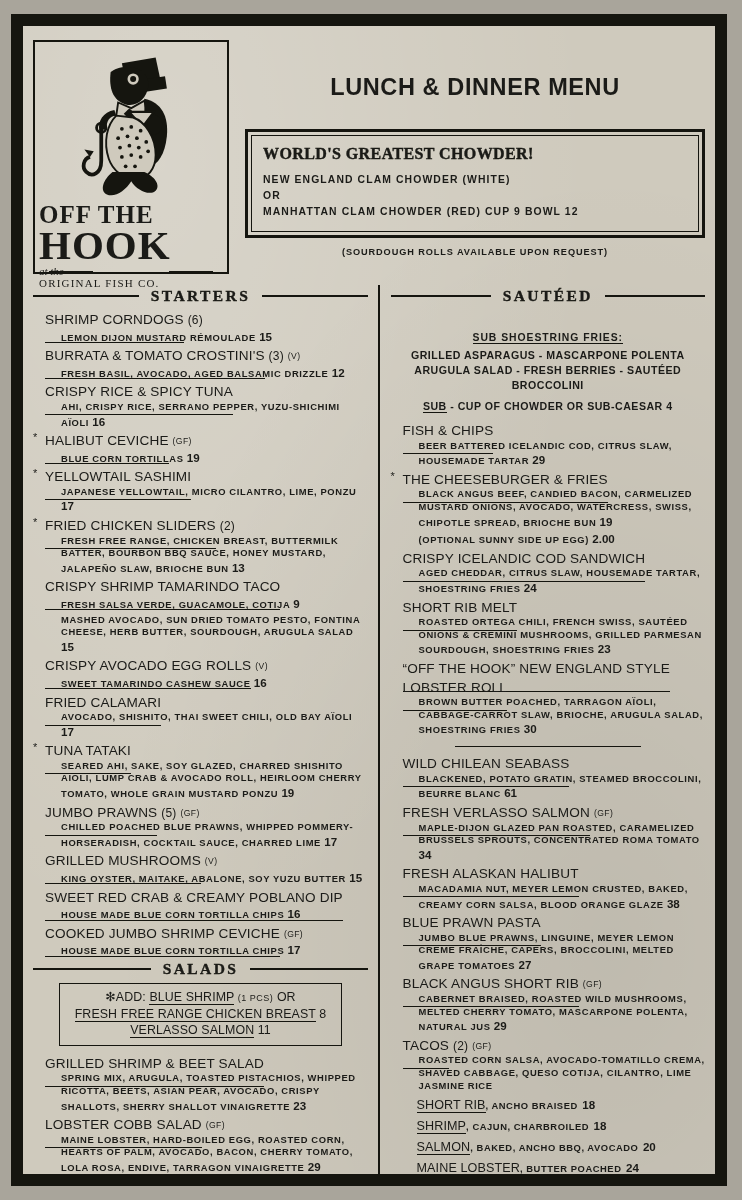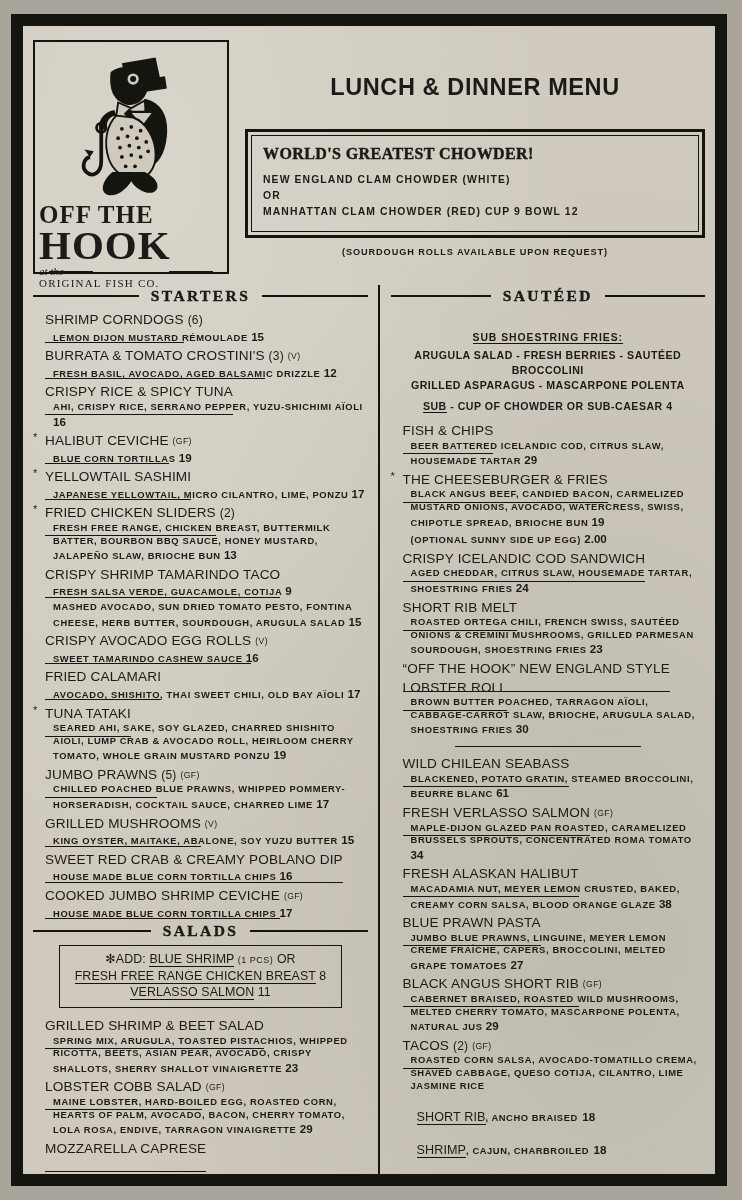--- a/index.html
+++ b/index.html
@@ -100,21 +100,21 @@
   .star{position:absolute;left:0;top:1px;font-size:11px;line-height:1;}
   .iname{
     font-size:13.6px;letter-spacing:.15px;line-height:1.22;
     display:inline;
   }
   .iname .u{border-bottom:1.1px solid #15150f;padding-bottom:15px;}
   .qty{font-size:12px;letter-spacing:.2px;}
   .tag{font-size:8.6px;letter-spacing:.4px;vertical-align:1px;}
   .desc{
     font-size:9.4px;font-weight:bold;letter-spacing:.62px;line-height:1.34;
-    margin:0 0 2px 8px;
+    margin:0 0 2px 16px;
   }
   .price{font-size:11.6px;font-weight:bold;letter-spacing:0;}
   
   .addbox{
     box-sizing:border-box;border:1.2px solid #15150f;
     margin:4px 26px 8px 26px;padding:5px 6px 6px 6px;text-align:center;
   }
   .addbox div{font-size:12.4px;line-height:1.34;letter-spacing:.1px;}
   .addbox .u{border-bottom:1.1px solid #15150f;}
   .addbox .sm{font-size:9px;letter-spacing:.5px;}
@@ -123,21 +123,21 @@
   .sub-head .t{
     font-size:10.4px;font-weight:bold;letter-spacing:.95px;
     border-bottom:1.1px solid #15150f;
   }
   .sub-line{
     text-align:center;font-size:10.6px;font-weight:bold;letter-spacing:.5px;line-height:1.42;
   }
   .sub-line .u{border-bottom:1.1px solid #15150f;}
   .hr-mid{height:1.3px;background:#15150f;margin:9px 64px 7px 64px;}
   
-  .taco{padding-left:26px;margin-top:15px;}
+  .taco{padding-left:26px;margin-top:3px;}
   .taco .tn{font-size:12.6px;border-bottom:1.1px solid #15150f;letter-spacing:.1px;}
   .taco .td{font-size:9.4px;font-weight:bold;letter-spacing:.55px;}
   .taco-cont{padding-left:26px;font-size:9.4px;font-weight:bold;letter-spacing:.55px;line-height:1.34;}
 </style>
 </head>
 <body>
 
 <div id="menu-frame">
 <div id="menu-inner">
 
@@ -282,22 +282,22 @@
 
       <div class="sec-head">
         <div class="rule"></div>
         <div class="txt">SAUTÉED</div>
         <div class="rule"></div>
       </div>
 
       <div class="sub-head">
         <span class="t">SUB SHOESTRING FRIES:</span>
       </div>
+      <div class="sub-line">GRILLED ASPARAGUS - MASCARPONE POLENTA</div>
       <div class="sub-line">ARUGULA SALAD - FRESH BERRIES - SAUTÉED BROCCOLINI</div>
-      <div class="sub-line">GRILLED ASPARAGUS - MASCARPONE POLENTA</div>
       <div class="sub-line" style="margin-top:6px;">
         <span class="u">SUB</span>
         <span>- CUP OF CHOWDER OR SUB-CAESAR</span>
         <span>4</span>
       </div>
 
       <div style="height:7px"></div>
       <div id="entrees-top-list">
             <div class="item"><div class="iname"><span class="u">FISH &amp; CHIPS</span></div><div class="desc">BEER BATTERED ICELANDIC COD, CITRUS SLAW, HOUSEMADE TARTAR  <span class="price">29</span></div></div>
             <div class="item"><span class="star">*</span><div class="iname"><span class="u">THE CHEESEBURGER &amp; FRIES</span></div><div class="desc">BLACK ANGUS BEEF, CANDIED BACON, CARMELIZED MUSTARD ONIONS, AVOCADO, WATERCRESS, SWISS, CHIPOTLE SPREAD, BRIOCHE BUN  <span class="price">19</span></div><div class="desc">(OPTIONAL SUNNY SIDE UP EGG)  <span class="price">2.00</span></div></div>

